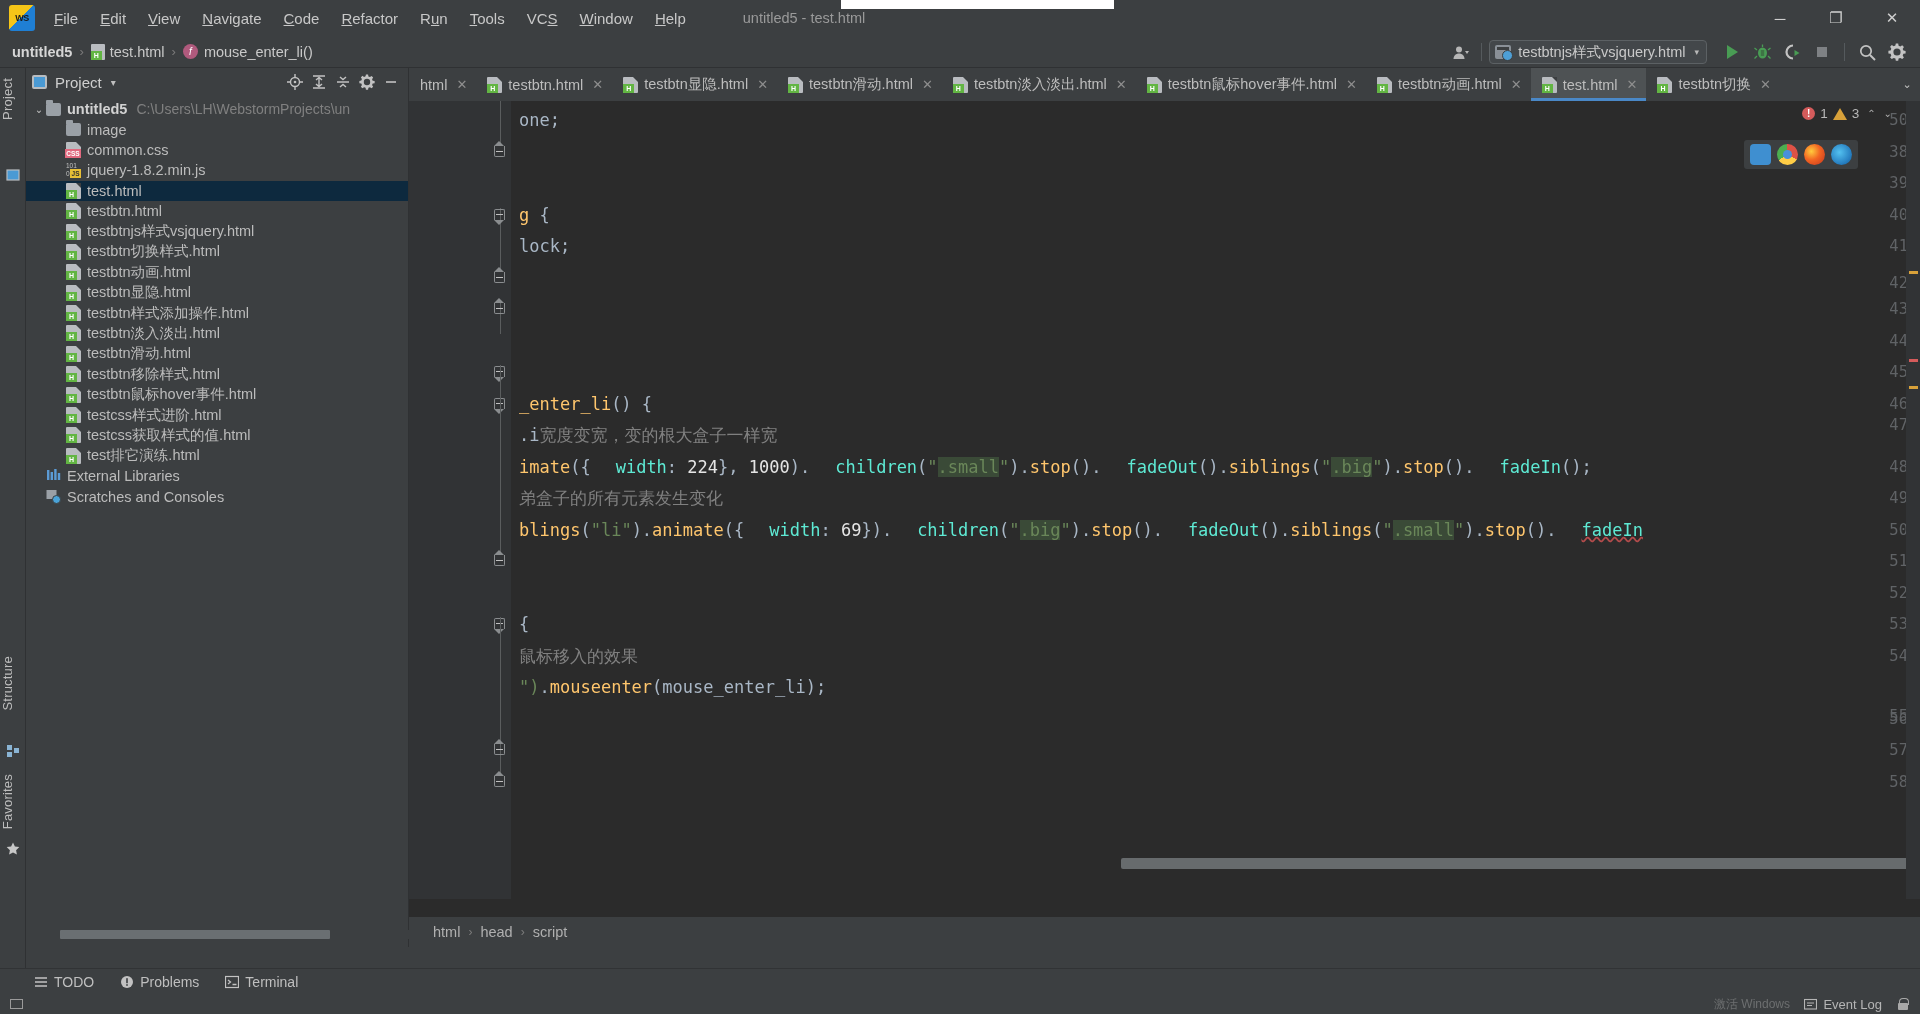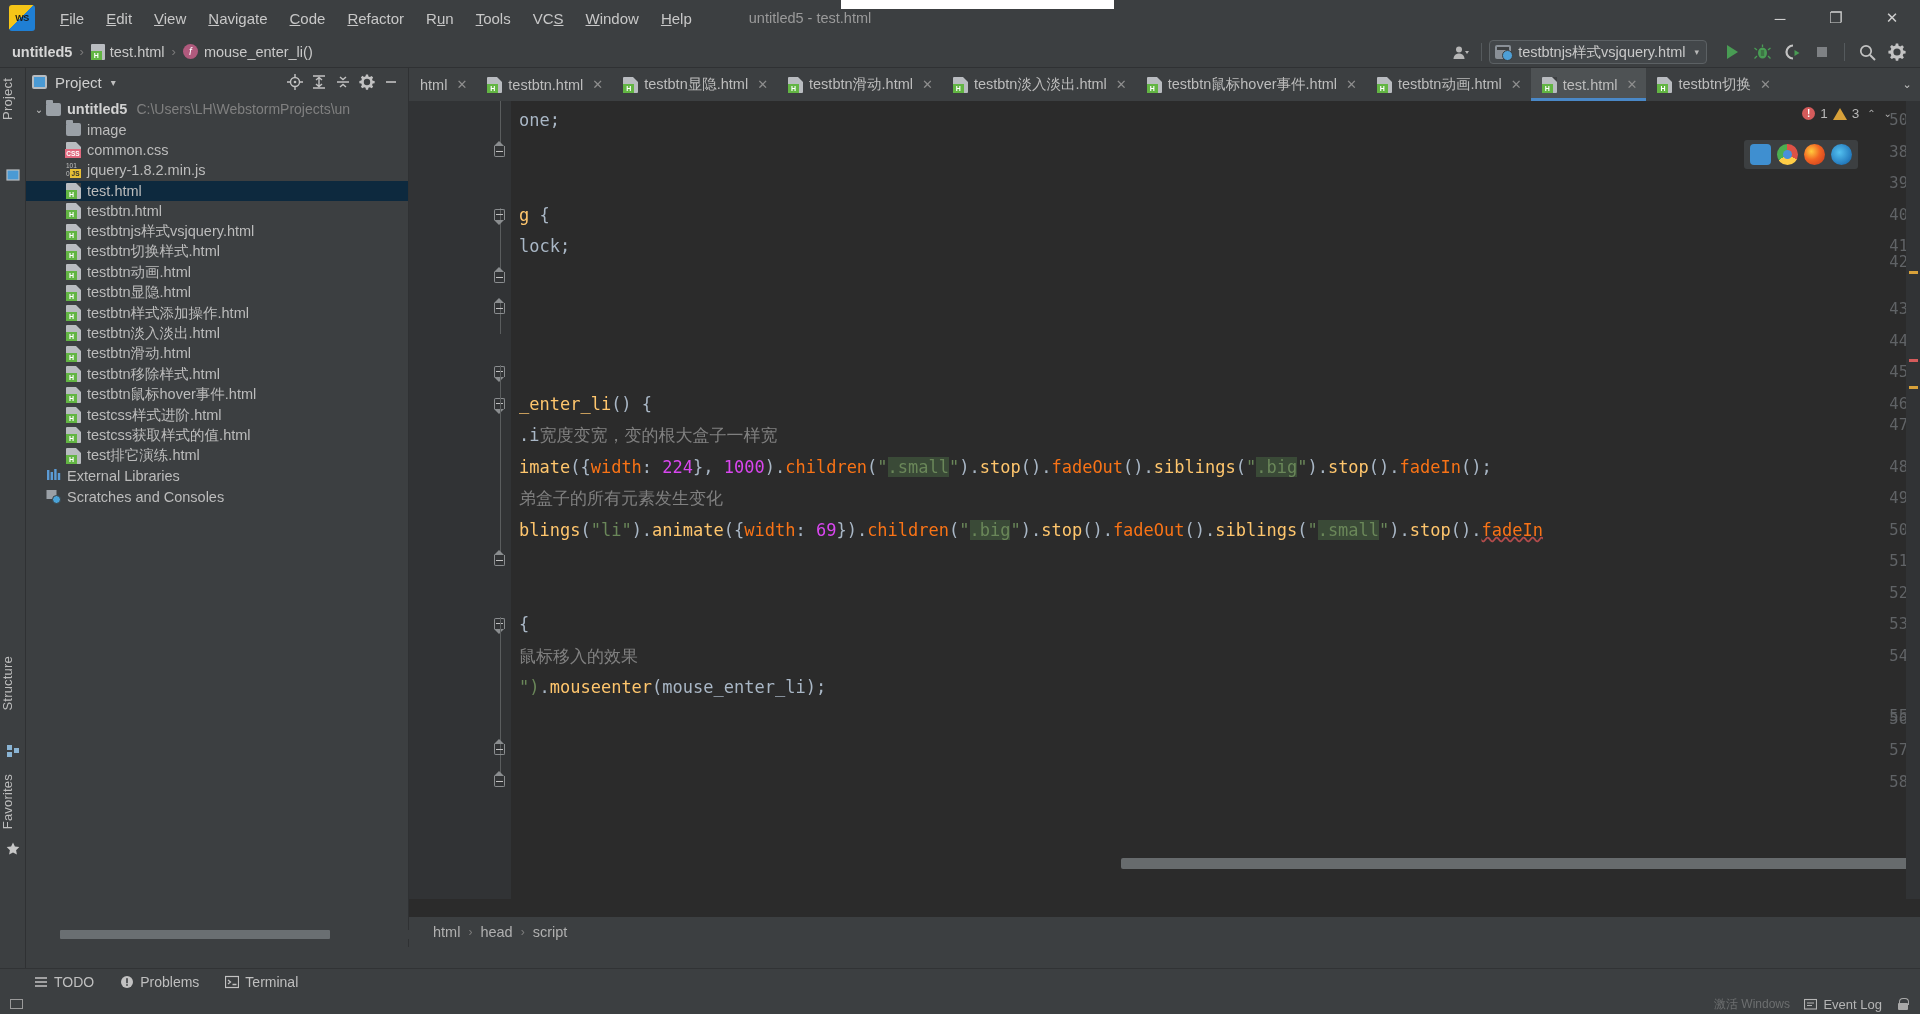--- a/index.html
+++ b/index.html
@@ -19,21 +19,21 @@
     position: absolute; left: 841px; top: 0; width: 273px; height: 9px;
     background: #ffffff; z-index: 60;
   }
 
   
   .menubar {
     position: absolute; left: 0; top: 0; width: 1920px; height: 36px;
     background: #3c3f41; display: flex; align-items: center;
   }
   .ws-logo {
-    width: 26px; height: 26px; margin-left: 9px; margin-right: 14px;
+    width: 26px; height: 26px; margin-left: 9px; margin-right: 8px;
     border-radius: 3px; position: relative;
     background: linear-gradient(135deg,#f5c518 0%, #f5c518 48%, #1f7fd4 48%, #1f7fd4 100%);
     display: flex; align-items: center; justify-content: center;
     flex: 0 0 auto;
   }
   .ws-logo span {
     font-size: 9px; font-weight: bold; color: #1a1a1a;
     letter-spacing: -0.5px; line-height: 1;
   }
   .menu-item {
@@ -230,23 +230,23 @@
   }
   .codelines {
     position: absolute; left: 102px; top: 0; right: 0; bottom: 0;
     font-family: "DejaVu Sans Mono", monospace; font-size: 17px;
   }
   .cl {
     position: absolute; left: 8px; height: 31.5px; line-height: 31.5px;
     white-space: pre; letter-spacing: 0px;
   }
   .k-fn   { color: #ffc66d; }
-  .k-num  { color: #d946ef; }
+  .k-num  { color: #e5e5e5; }
   .k-str  { color: #6a8759; }
-  .k-prop { color: #f97316; }
+  .k-prop { color: #5eead4; margin-left: 25px; }
   .k-plain{ color: #a9b7c6; }
   .k-cmt  { color: #808080; }
   .k-op   { color: #a9b7c6; }
   .hl { background: #3a4a37; }
   .squiggle { text-decoration: underline wavy #b34b4b; text-decoration-skip-ink: none; }
 
   .foldmark {
     position: absolute; width: 11px; height: 11px; left: 5px;
   }
   .foldmark .box {
@@ -701,21 +701,21 @@
 
     <div class="codepane">
       <div class="gutter"></div>
       <div class="fold-col"></div>
       <div id="gutter-nums">
           <div class="lnum" style="top: 4px;">50</div>
           <div class="lnum" style="top: 35.5px;">38</div>
           <div class="lnum" style="top: 67px; text-align: right;">39</div>
           <div class="lnum" style="top: 98.5px;">40</div>
           <div class="lnum" style="top: 130px;">41</div>
-          <div class="lnum" style="top: 146px;">42</div>
+          <div class="lnum" style="top: 167px;">42</div>
           <div class="lnum" style="top: 193px;">43</div>
           <div class="lnum" style="top: 224.5px;">44</div>
           <div class="lnum" style="top: 256px;">45</div>
           <div class="lnum" style="top: 287.5px;">46</div>
           <div class="lnum" style="top: 309px;">47</div>
           <div class="lnum" style="top: 350.5px;">48</div>
           <div class="lnum" style="top: 382px;">49</div>
           <div class="lnum" style="top: 413.5px;">50</div>
           <div class="lnum" style="top: 445px;">51</div>
           <div class="lnum" style="top: 476.5px;">52</div>

